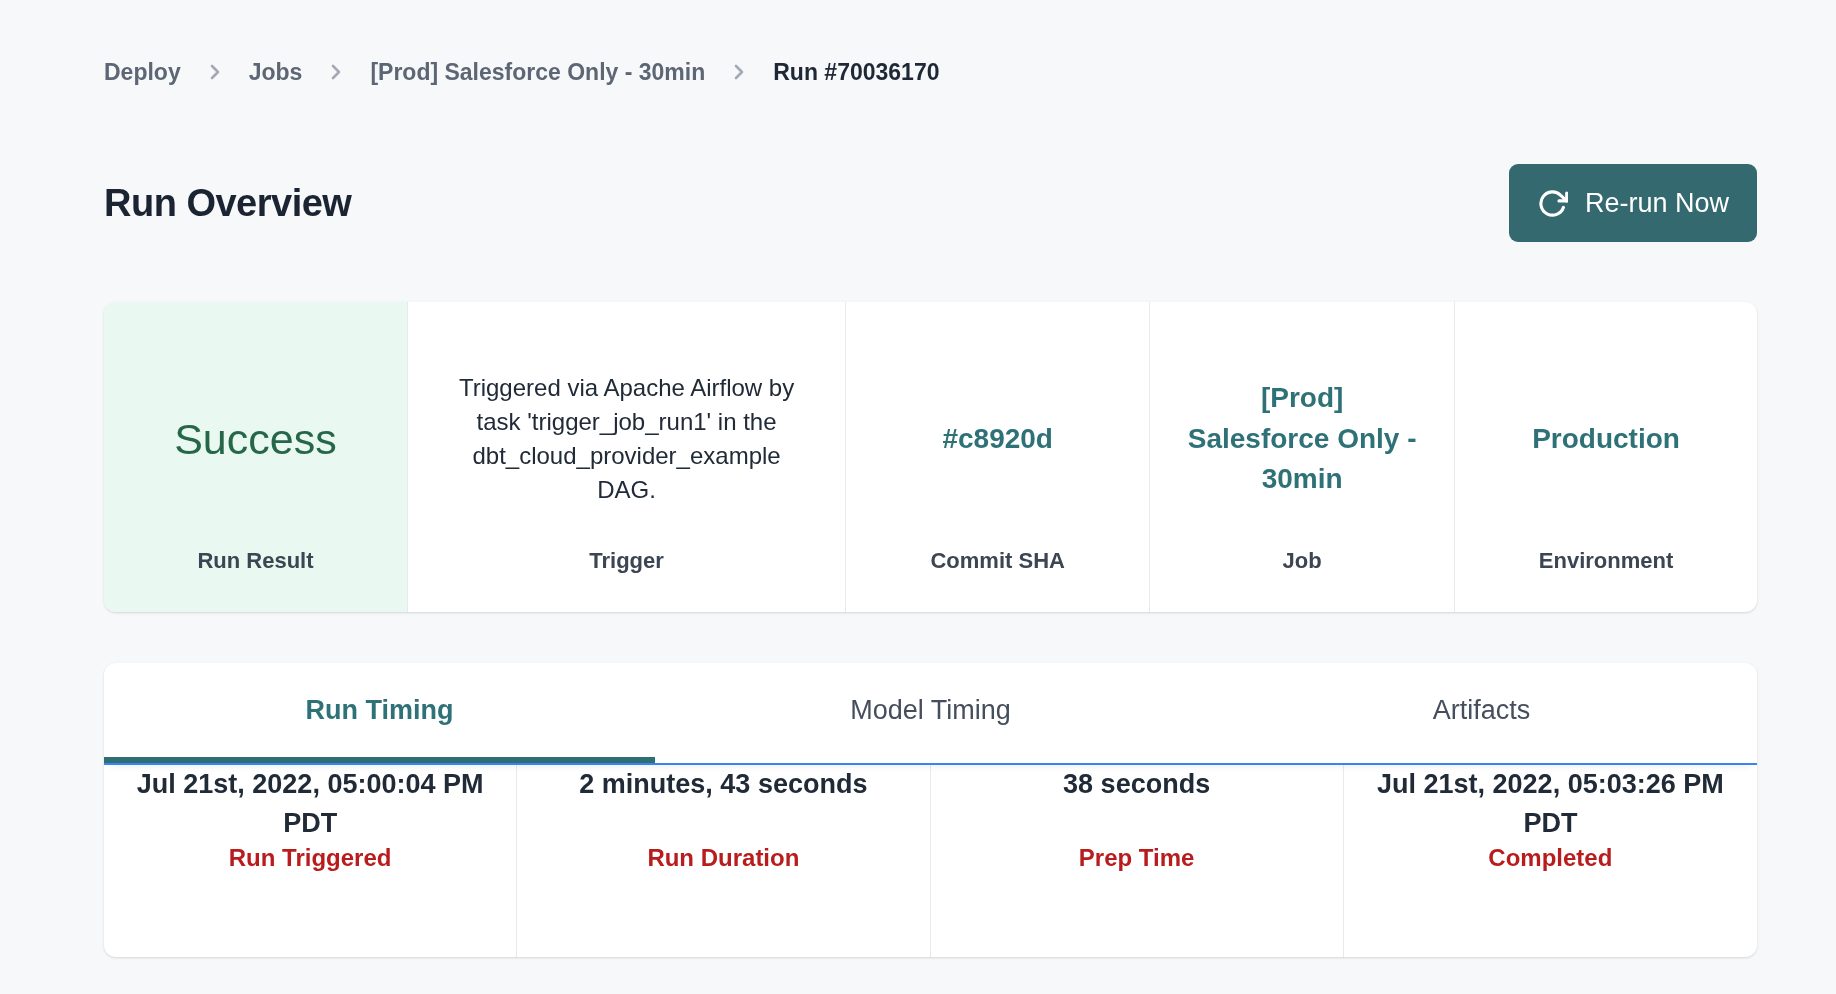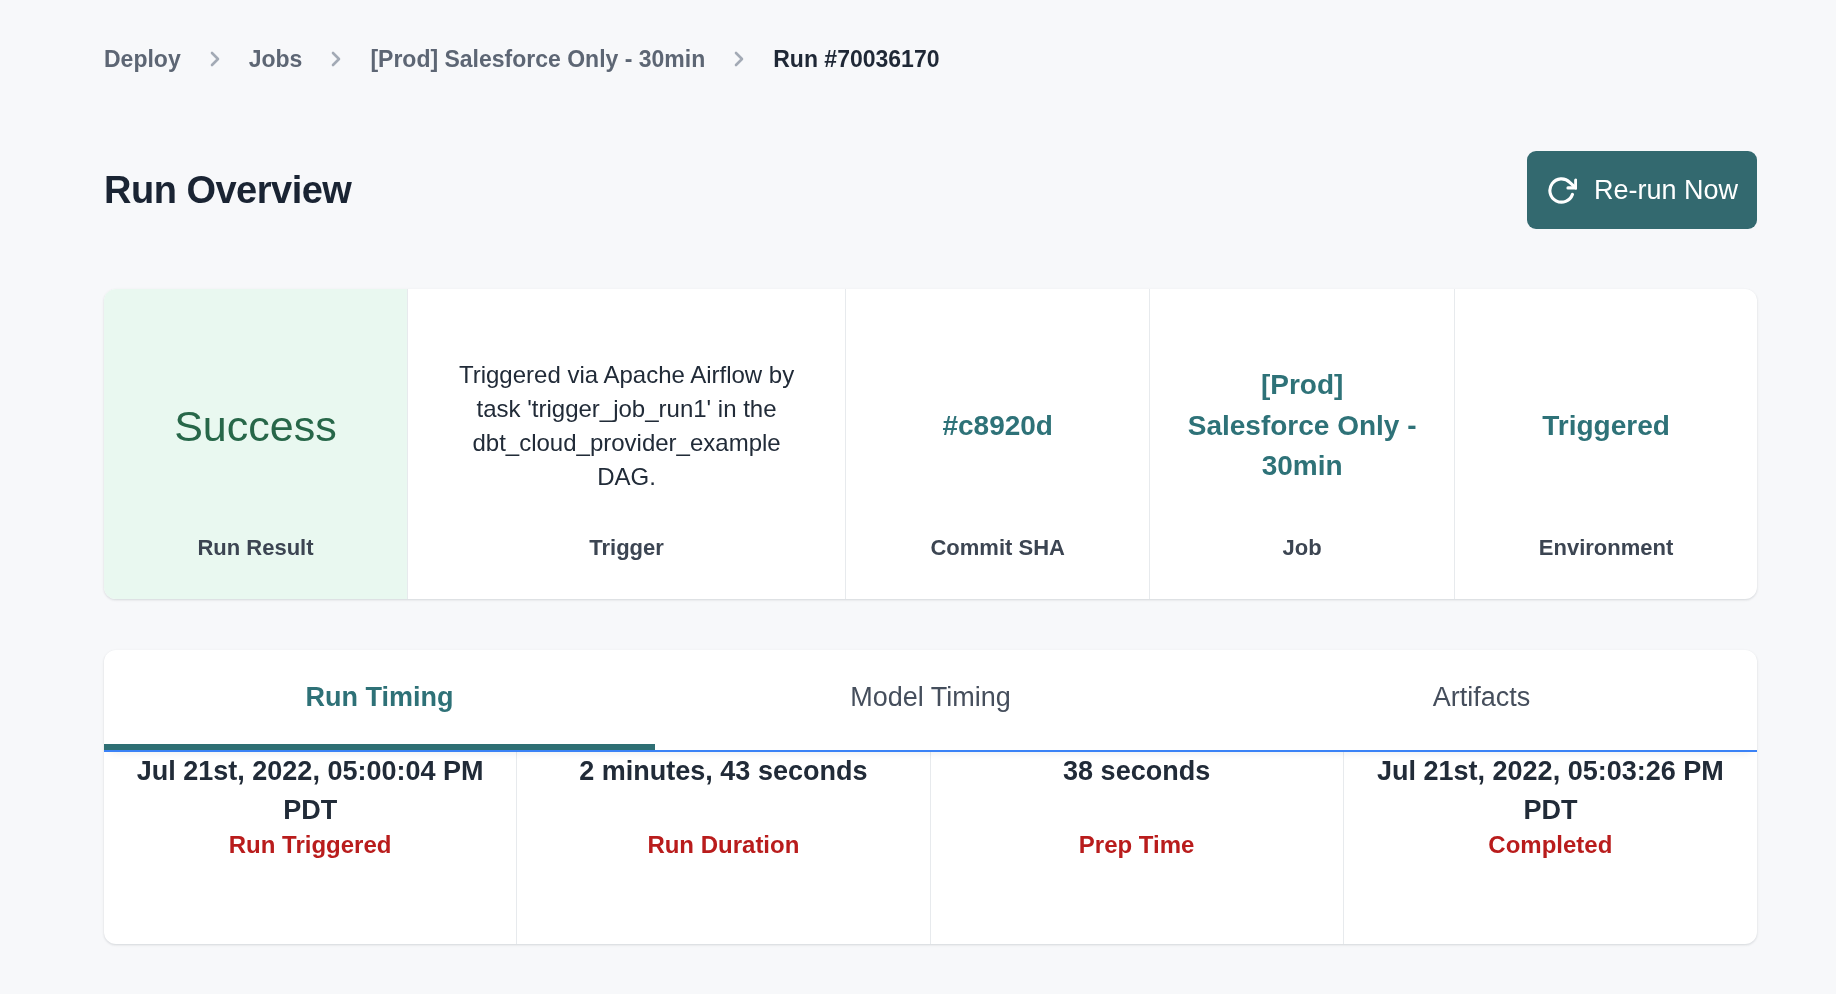--- a/index.html
+++ b/index.html
@@ -1,29 +1,29 @@
 <!DOCTYPE html>
 <html><head>
 <meta charset="utf-8">
 <style>
   * { margin:0; padding:0; box-sizing:border-box; }
   html,body { background:#f7f8fa; }
   body { font-family:"Liberation Sans", sans-serif; color:#212b38; }
   .page { width:1836px; height:994px; background:#f7f8fa; padding:0 79px 0 104px; overflow:hidden; }
 
   
-  .breadcrumb { padding-top:28px; display:flex; align-items:center; font-size:23px; line-height:30px;margin-top:16px; }
+  .breadcrumb { padding-top:57px; display:flex; align-items:center; font-size:23px; line-height:30px; }
   .crumb { color:#5d6674; font-weight:600; cursor:pointer; }
   .crumb.current { color:#1f2836; font-weight:700; cursor:default; }
   .chev { width:24px; height:24px; stroke:#a3aab5; margin:0 22px; flex:none; }
 
   
   .title-row { margin-top:77px; display:flex; align-items:center; justify-content:space-between; height:78px; }
   .page-title { font-size:38px; font-weight:700; color:#1a2433; letter-spacing:-0.5px; }
-  .rerun-btn { display:flex; align-items:center; gap:17px; height:78px; padding:0 19px;
+  .rerun-btn { display:flex; align-items:center; gap:17px; height:78px; padding:0 28px;
     background:#33696f; color:#ffffff; border:none; border-radius:9px; font-family:inherit;
     font-size:27px; font-weight:500; cursor:pointer; }
   .rerun-btn svg { width:31px; height:31px; stroke:#ffffff; }
 
   
   .summary-card { margin-top:60px; height:310px; background:#ffffff; border-radius:12px; overflow:hidden;
     box-shadow:0 1px 3px rgba(25,35,50,0.10), 0 1px 2px rgba(25,35,50,0.06);
     display:grid; grid-template-columns:303fr 437fr 303fr 304fr 301fr; }
   .sum-cell { display:flex; flex-direction:column; border-right:1px solid #e7eaed; }
   .sum-cell:last-child { border-right:none; }
@@ -103,21 +103,21 @@
       <div class="sum-label">Commit SHA</div>
     </div>
     <div class="sum-cell">
       <div class="value-wrap">
           <span class="val-link wrap3">[Prod] Salesforce Only - 30min</span>
         </div>
       <div class="sum-label">Job</div>
     </div>
     <div class="sum-cell">
       <div class="value-wrap">
-          <span class="val-link">Triggered</span>
+          <span class="val-link">Production</span>
         </div>
       <div class="sum-label">Environment</div>
     </div>
   </section>
 
   <section class="detail-card">
     <div class="tabbar">
       <div class="tab active">Run Timing</div>
       <div class="tab">Model Timing</div>
       <div class="tab">Artifacts</div>

